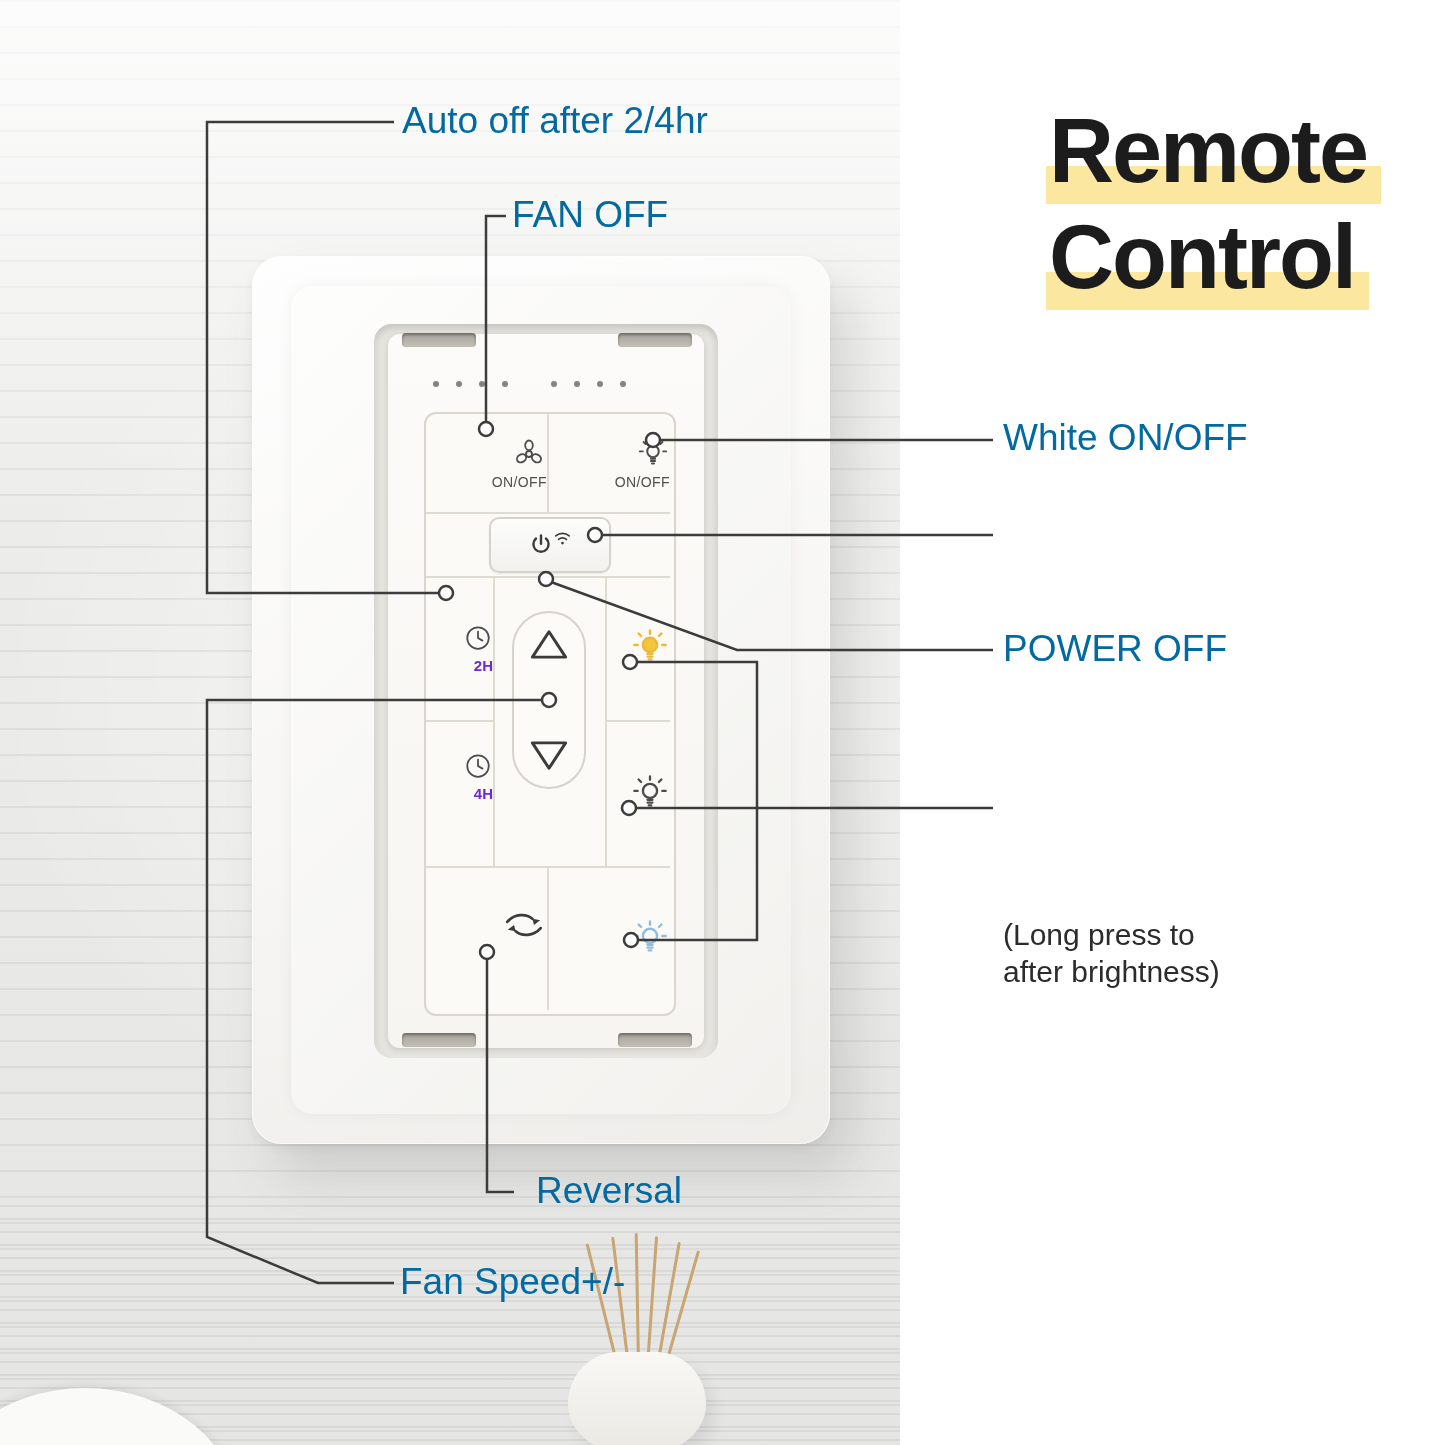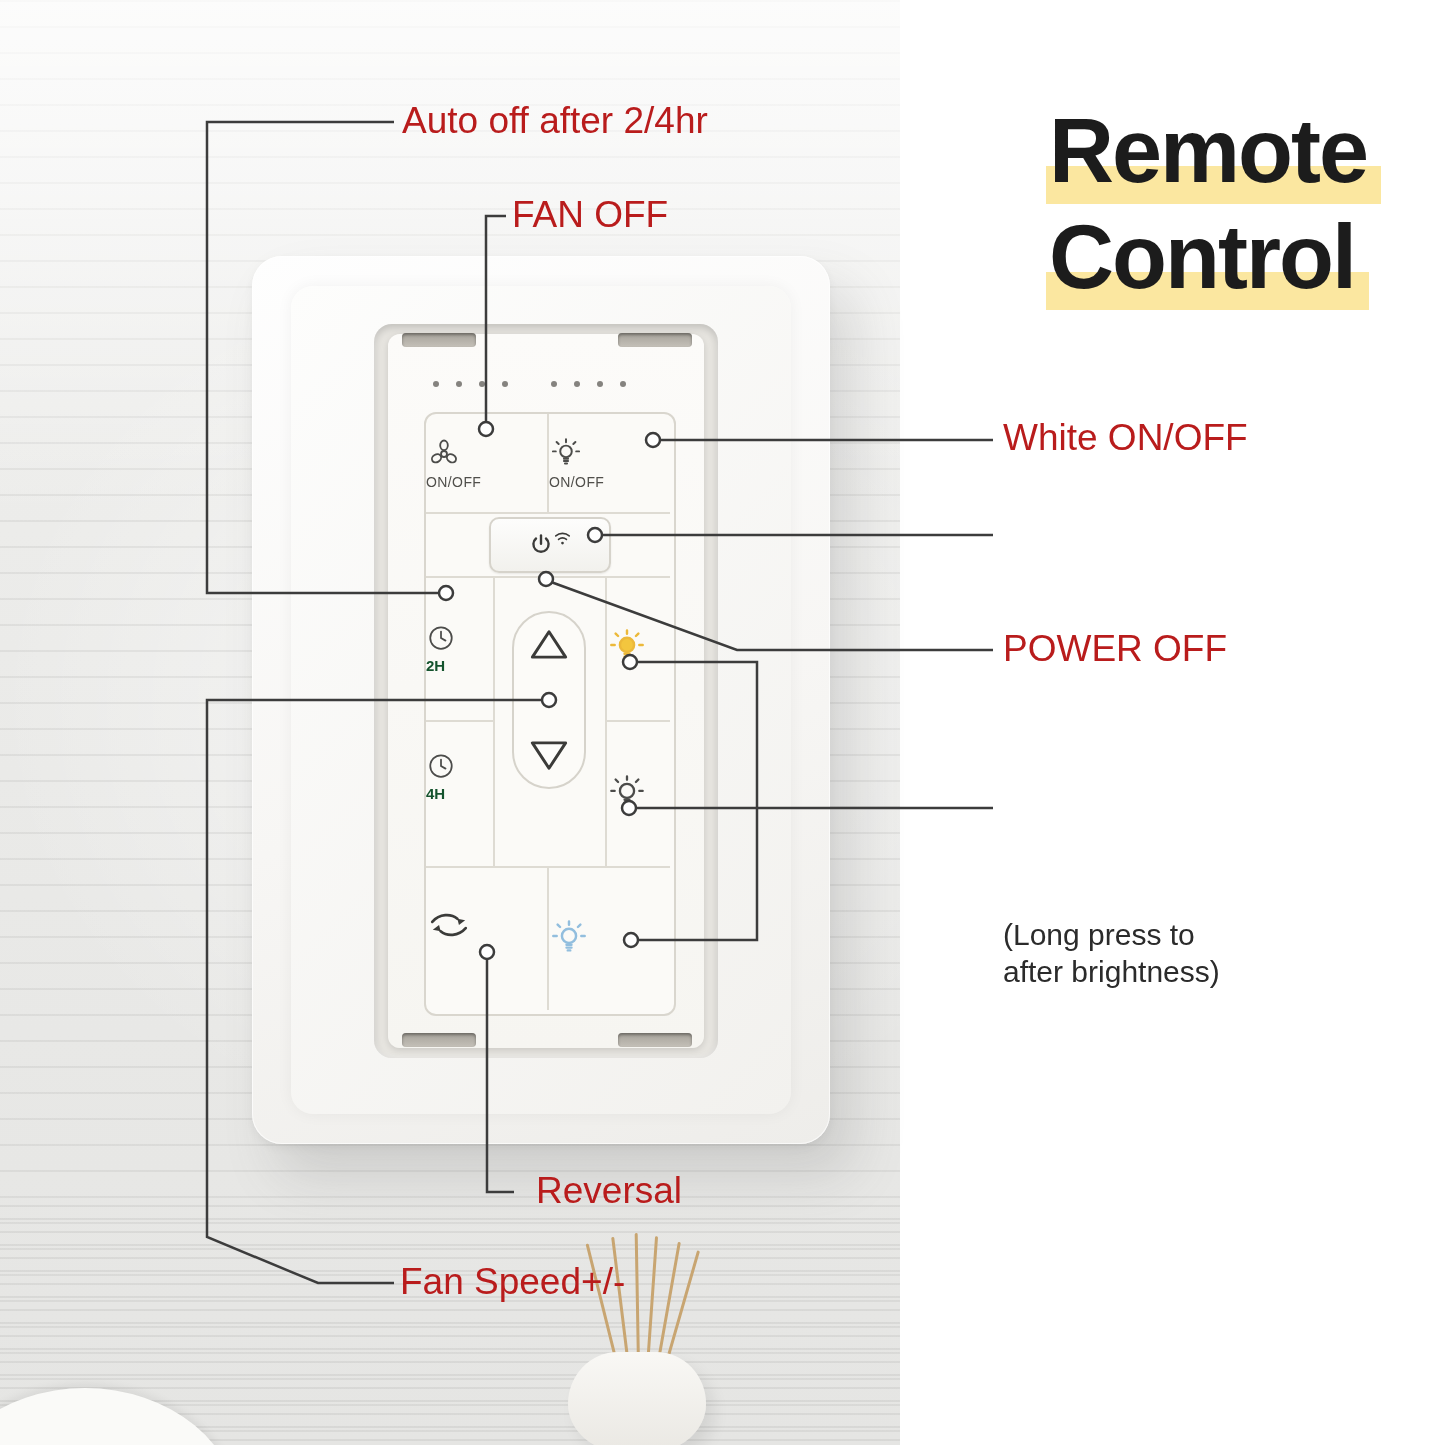--- a/index.html
+++ b/index.html
@@ -37,33 +37,33 @@
   .remote-body{position:absolute;left:388px;top:334px;width:316px;height:714px;border-radius:12px;z-index:2;
     background:linear-gradient(180deg,#fcfbf9,#f6f5f1);box-shadow:0 2px 7px rgba(0,0,0,.13);}
   .clip{position:absolute;width:74px;height:14px;border-radius:4px;z-index:3;
     background:linear-gradient(#a6a29a,#c4c0b8);box-shadow:inset 0 2px 3px rgba(0,0,0,.35);}
   .leds{position:absolute;display:flex;gap:17px;z-index:3}
   .leds i{width:6px;height:6px;border-radius:50%;background:#85837f}
 
   .panel{position:absolute;left:424px;top:412px;width:248px;height:600px;z-index:3;
     border:2px solid #d9d6ce;border-radius:12px;background:#fbfaf7;}
   .gl{position:absolute;background:#dedbd3}
-  .cell{position:absolute;display:flex;flex-direction:column;align-items:flex-start;justify-content:center;gap:3px;cursor:pointer}
+  .cell{position:absolute;display:flex;flex-direction:column;align-items:flex-end;justify-content:center;gap:3px;cursor:pointer}
   .onoff{font-size:14px;color:#504f4b;letter-spacing:.4px}
-  .timer{font-size:15px;font-weight:bold;color:#14532d;margin-top:1px}
+  .timer{font-size:15px;font-weight:bold;color:#6d28d9;margin-top:1px}
   .pillbtn{position:absolute;display:flex;align-items:center;justify-content:center;cursor:pointer;
     border:2px solid #d6d3cb;border-radius:10px;background:linear-gradient(#fdfdfc,#f2f1ed);box-shadow:0 1px 2px rgba(0,0,0,.08)}
   .wifi-off{margin-left:-1px;transform:translateY(-8px)}
   .speedpill{position:absolute;display:flex;flex-direction:column;align-items:center;justify-content:space-between;
     padding:13px 0;border:2px solid #d6d3cb;border-radius:40px;background:#fcfbf8;box-sizing:border-box}
   .tri{display:flex;align-items:center;justify-content:center;cursor:pointer}
 
   
   .overlay{position:absolute;left:0;top:0;z-index:5;pointer-events:none}
-  .lbl{position:absolute;font-size:37px;color:#b91c1c;z-index:6;white-space:nowrap}
+  .lbl{position:absolute;font-size:37px;color:#0369a1;z-index:6;white-space:nowrap}
   .lbl-2line{line-height:46px}
   .lbl-3line{line-height:48px}
   .lbl-small{position:absolute;font-size:30px;line-height:37px;color:#2b2b2b;z-index:6;white-space:nowrap}
   .title{position:absolute;left:1046px;top:98px;z-index:6;font-size:90px;font-weight:bold;
     color:#1c1c1c;line-height:106px;letter-spacing:-2px}
   .hl{display:inline-block;padding:0 14px 0 3px;
     background:linear-gradient(to top,#fbe7a0 36%,rgba(0,0,0,0) 36%)}
 </style>
 </head>
 <body>

